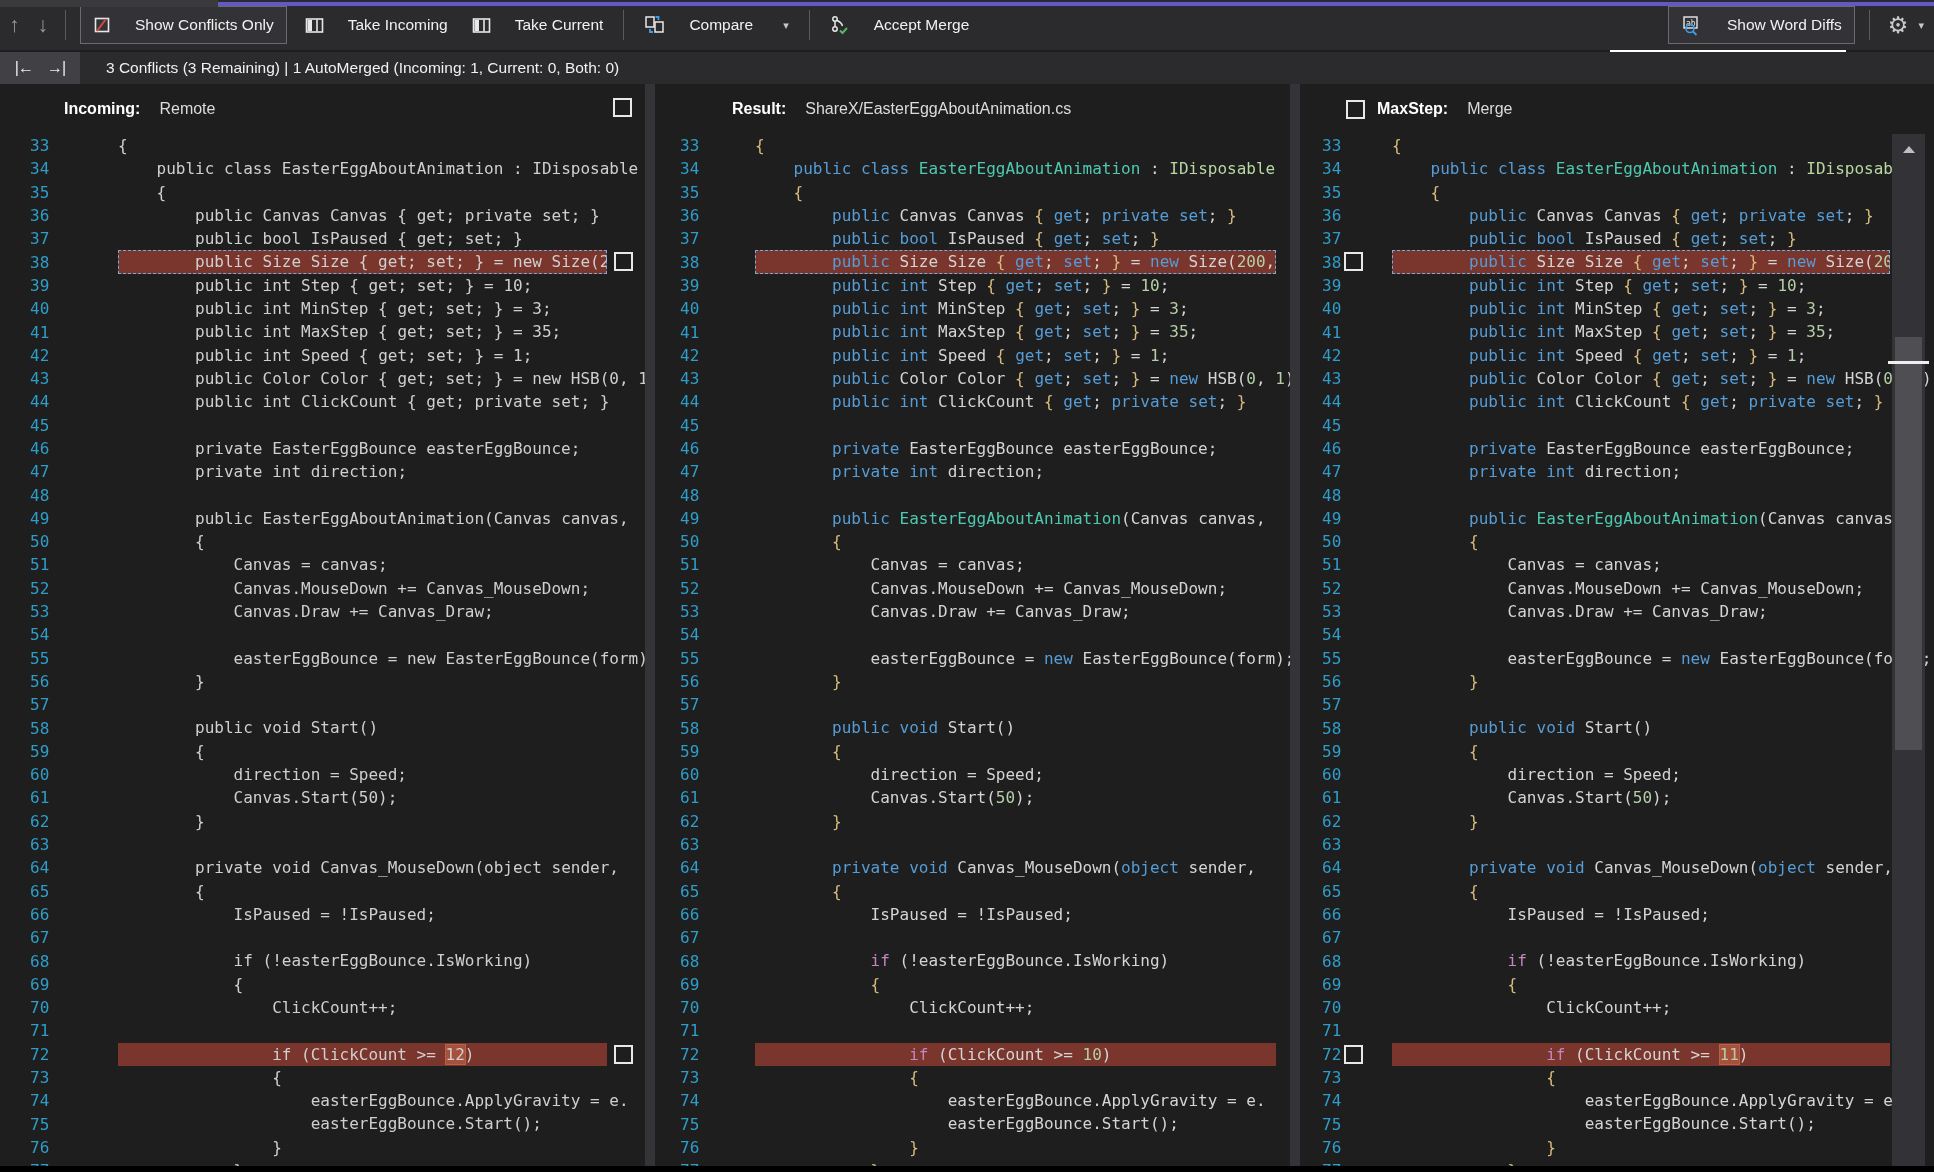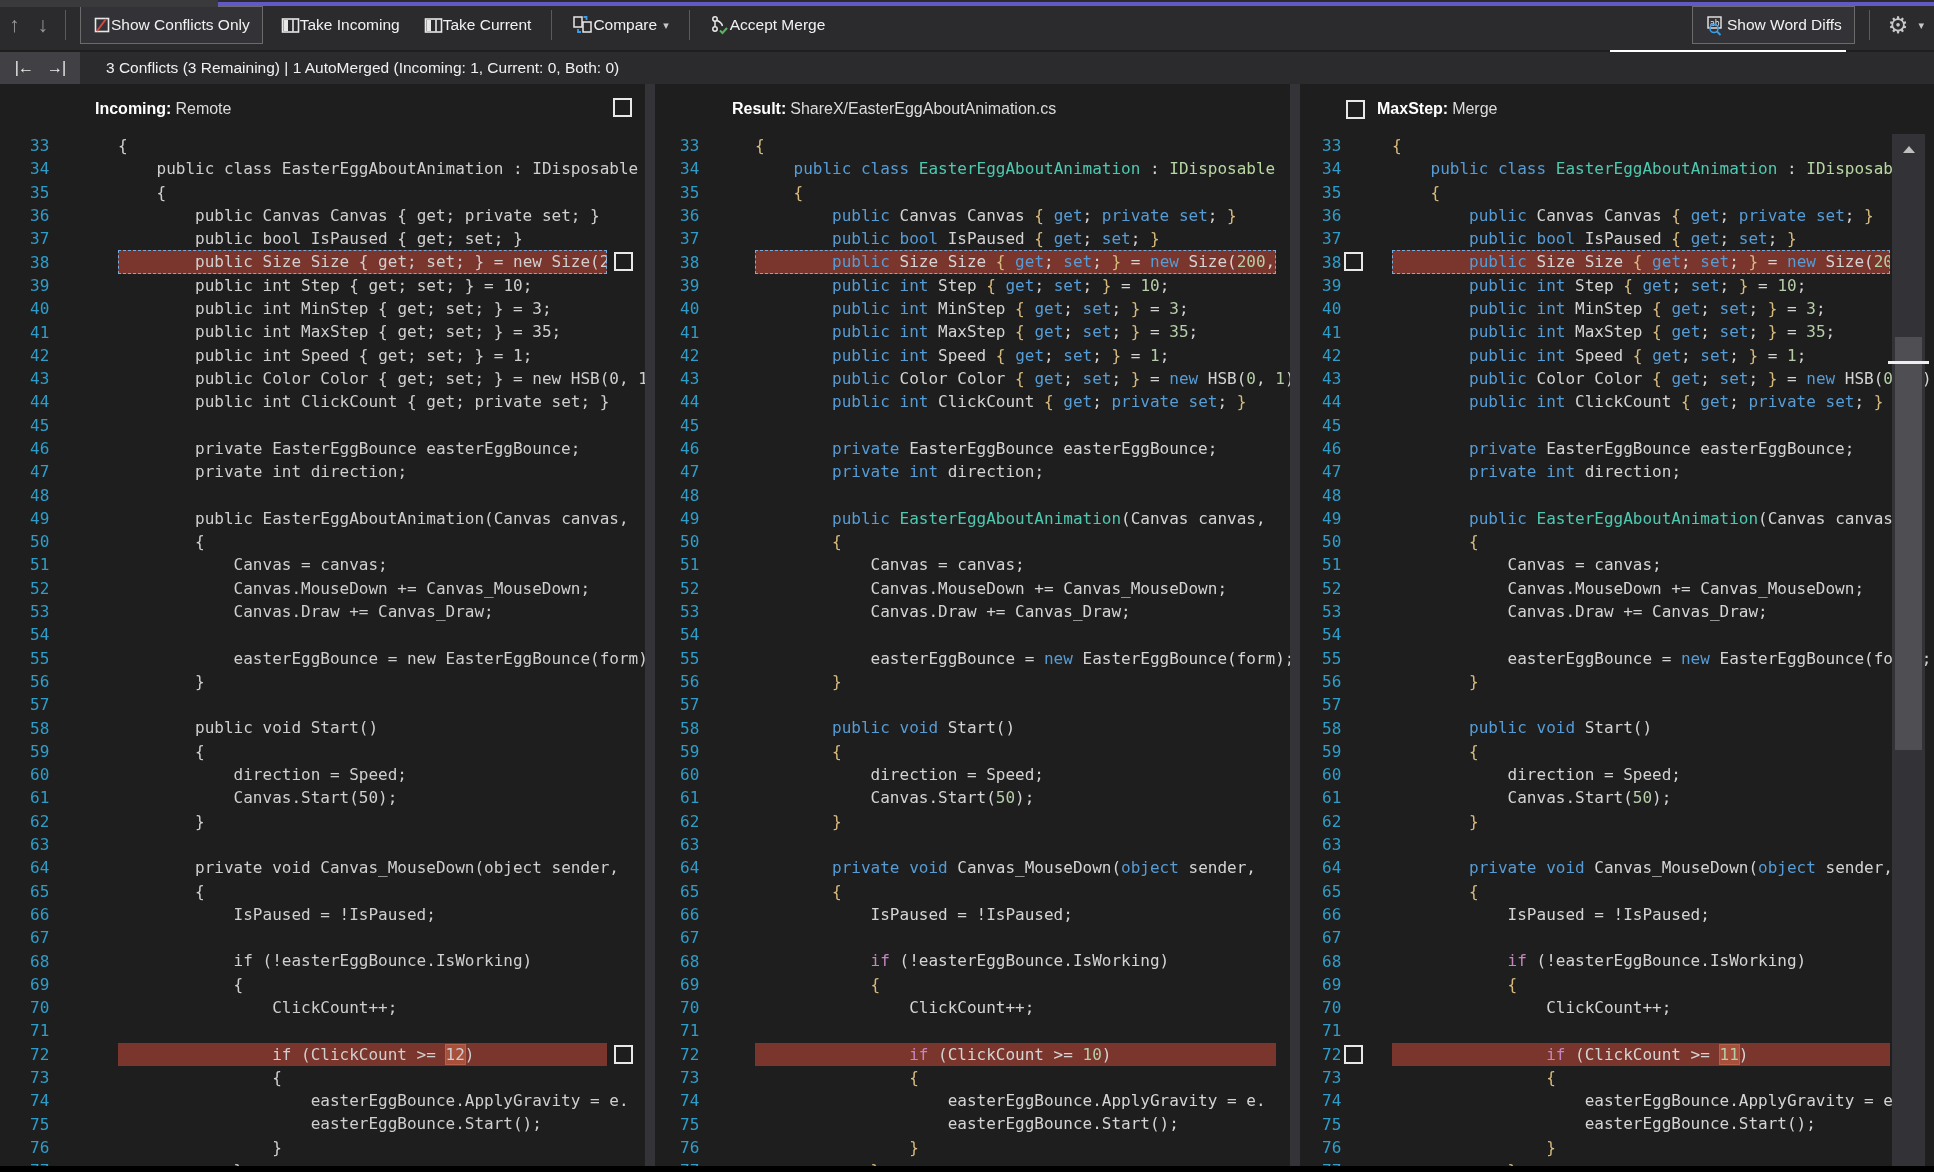--- a/index.html
+++ b/index.html
@@ -4,21 +4,21 @@
 <style>
   html,body{margin:0;padding:0;background:#1E1E1E;width:1934px;height:1172px;overflow:hidden;
     font-family:"Liberation Sans",sans-serif;-webkit-font-smoothing:antialiased;}
   .app{position:relative;width:1934px;height:1172px;background:#1E1E1E;}
 
   
   .toolbar{position:absolute;left:0;top:0;width:100%;height:50px;background:#2B2B2E;
     display:flex;align-items:center;color:#F1F1F1;font-size:15.5px;}
   .top-strip{position:absolute;left:0;top:0;width:218px;height:7px;background:#3A3A3C;}
   .top-accent{position:absolute;left:218px;right:0;top:2px;height:4px;}
-  .tb-btn{display:flex;align-items:center;gap:0;padding:0 12px;height:36px;cursor:default;white-space:nowrap;}
+  .tb-btn{display:flex;align-items:center;gap:24px;padding:0 12px;height:36px;cursor:default;white-space:nowrap;}
   .tb-btn.boxed{border:1px solid #6B6B6B;background:#333337;margin:0 6px;}
   .tb-sep{width:1px;height:30px;background:#5A5A5A;margin:0 8px;}
   .tb-arrow{font-size:21px;color:#9A9A9A;padding:0 9px;}
   .caret{font-size:11px;color:#C8C8C8;margin-left:6px;}
   .tb-right{margin-left:auto;display:flex;align-items:center;padding-right:10px;}
   .gear{font-size:23px;color:#C8C8C8;padding:0 4px 0 10px;}
   .icon{display:inline-flex;align-items:flex-end;justify-content:center;}
   .wdiff-underline{position:absolute;left:1610px;top:50px;width:236px;height:2px;background:#FFFFFF;}
 
   
@@ -33,22 +33,22 @@
     display:flex;}
   .pane{position:relative;height:100%;overflow:hidden;background:#1E1E1E;}
   .pane-incoming{width:645px;}
   .pane-result{width:635px;}
   .pane-current{width:634px;}
   .pane-sep{width:10px;height:100%;background:#333338;flex:none;}
 
   .pane-header{position:relative;height:50px;display:flex;align-items:center;
     color:#E8E8E8;font-size:16px;}
   .pane-header .hlabel{font-weight:bold;color:#FFFFFF;}
-  .pane-header .hvalue{margin-left:4px;color:#DCDCDC;}
-  .pane-incoming .pane-header{padding-left:95px;}
+  .pane-header .hvalue{margin-left:19px;color:#DCDCDC;}
+  .pane-incoming .pane-header{padding-left:64px;}
   .pane-result  .pane-header{padding-left:77px;}
   .pane-current .pane-header{padding-left:46px;}
   .hdr-cb-right{position:absolute;right:13px;top:14px;}
   .hdr-cb-left{margin-right:12px;}
 
   .checkbox{width:19px;height:19px;border:2px solid #E8E8E8;background:#1E1E1E;box-sizing:border-box;flex:none;}
 
   .code{position:absolute;left:0;top:50px;right:0;bottom:0;overflow:hidden;}
   .row{position:relative;display:flex;height:23.3px;align-items:center;}
   .gutter{flex:none;position:relative;height:100%;display:flex;align-items:center;}

